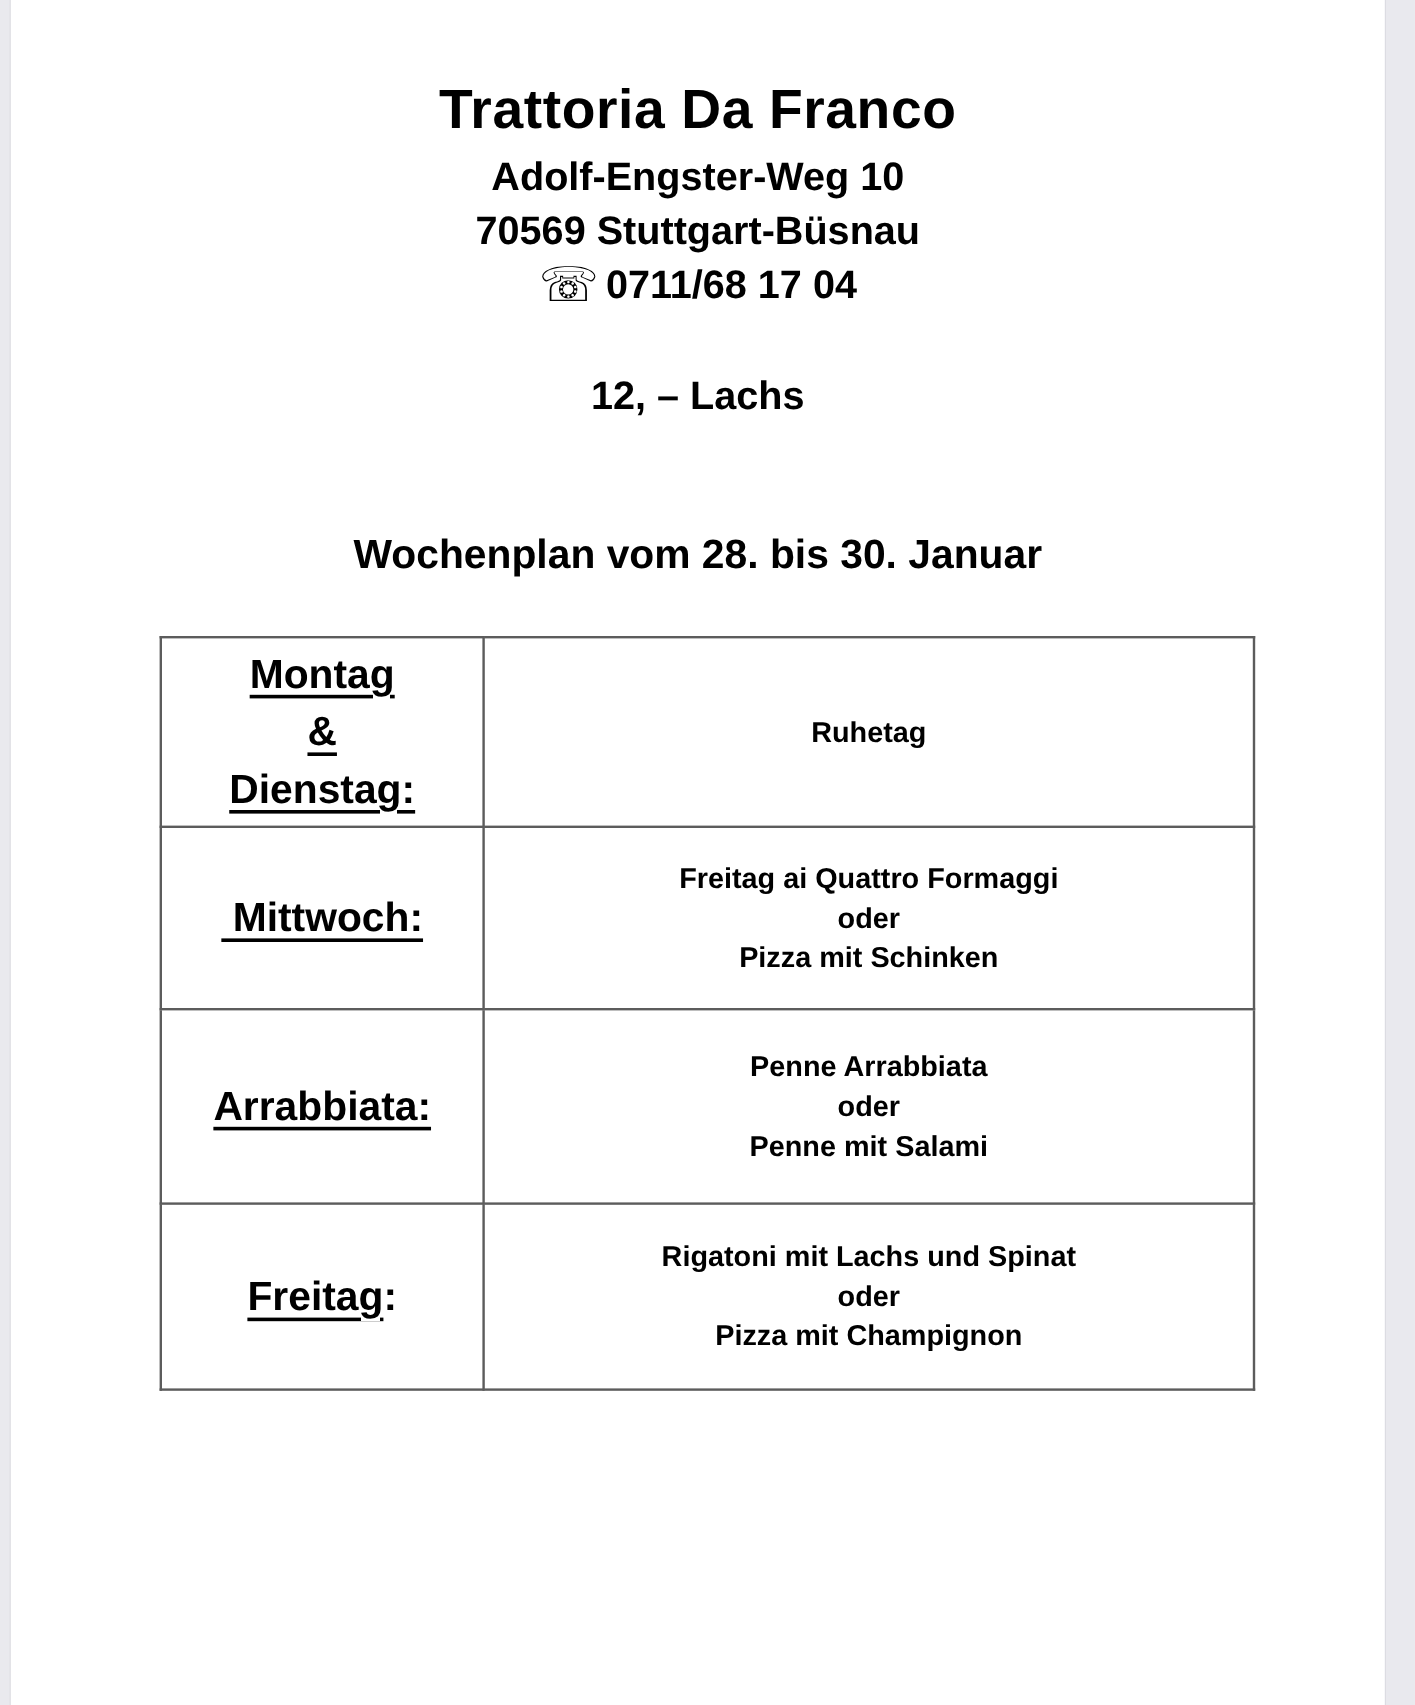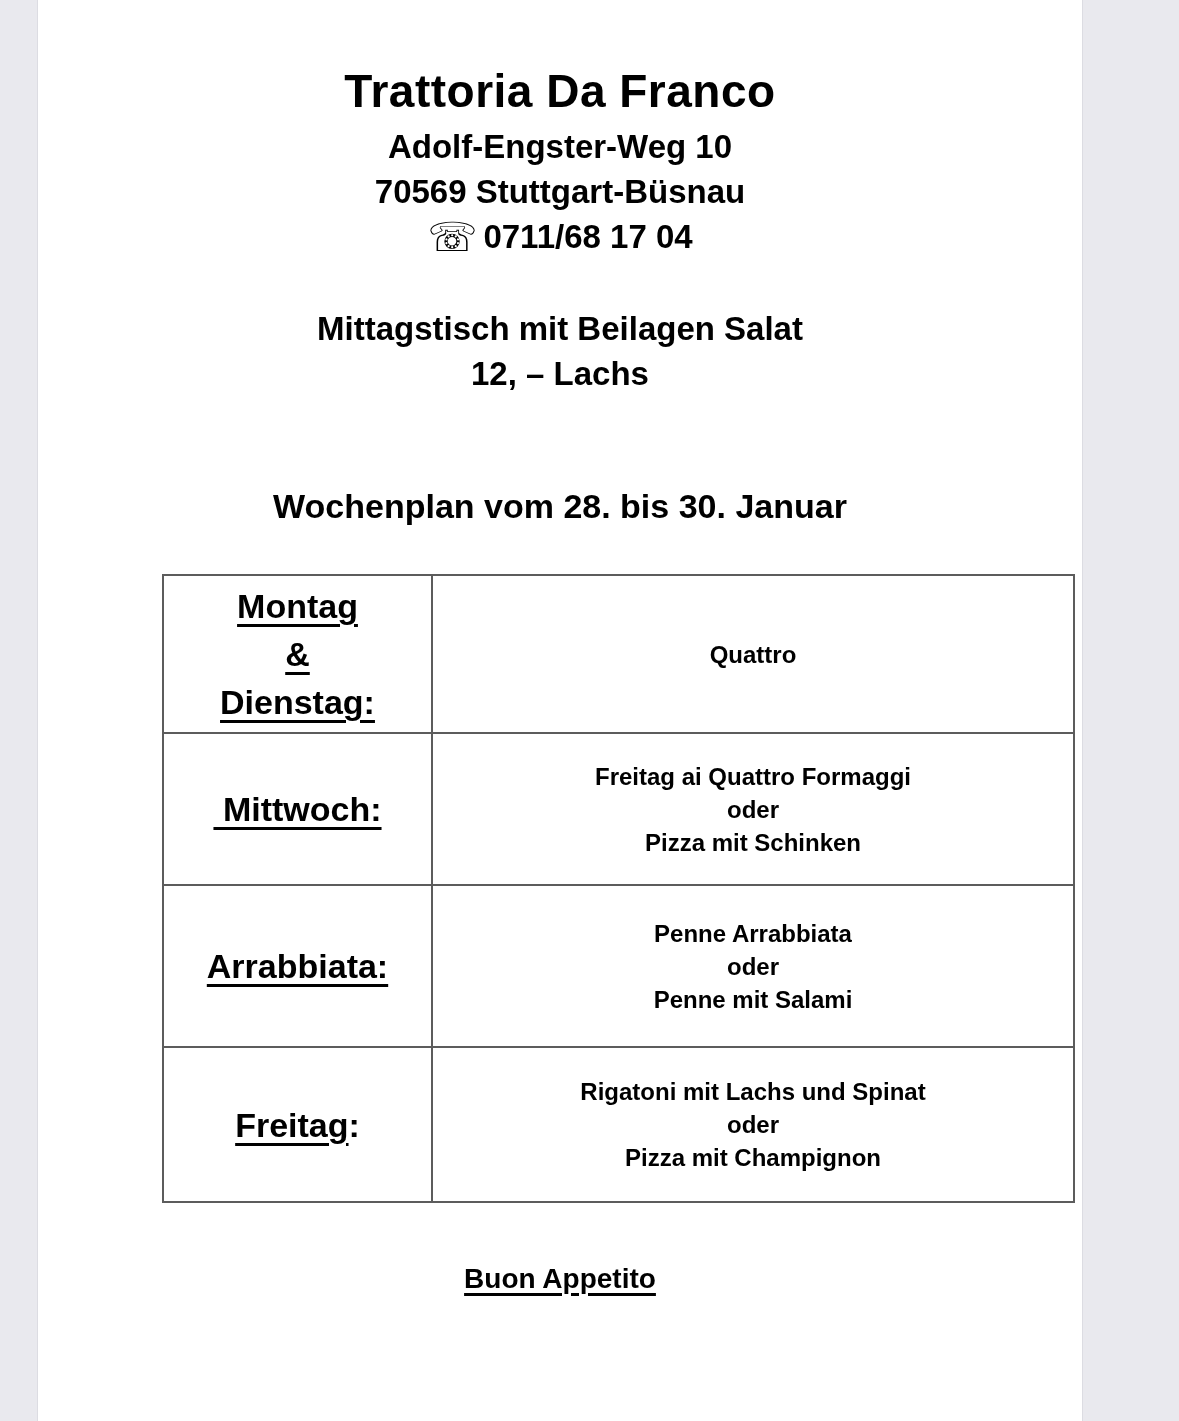--- a/index.html
+++ b/index.html
@@ -13,27 +13,26 @@
     position: relative;
     width: 1179px;
     height: 1421px;
     background: #e9e9ee;
     overflow: hidden;
   }
   .page {
     position: absolute;
     left: 9px;
     top: 0;
-    width: 1044px;
+    width: 1145px;
     height: 1421px;
     background: #ffffff;
     box-shadow: 0 0 0 1px #dcdce2;
     box-sizing: border-box;
     text-align: center;
-    margin-left: 29px;
   }
   .title {
     padding-top: 62px;
     font-size: 46px;
     line-height: 58px;
     font-weight: bold;
     letter-spacing: 0.5px;
   }
   .address {
     margin-top: 4px;
@@ -118,36 +117,35 @@
 
     <div class="title">Trattoria Da Franco</div>
 
     <div class="address">
       <div>Adolf-Engster-Weg 10</div>
       <div>70569 Stuttgart-Büsnau</div>
       <div class="phone-line"><span class="phone-glyph">☏</span><span>0711/68 17 04</span></div>
     </div>
 
     <div class="subtitle">
-      <div>Mittagstisch mit Beilagen Salat</div>
       <div>12, – Lachs</div>
     </div>
 
     <div class="week-heading">Wochenplan vom 28. bis 30. Januar</div>
 
     <table class="menu">
       <tbody>
         <tr class="r0">
           <td class="day-col">
             <div class="day-line"><span class="u">Montag</span></div>
             <div class="day-line"><span class="u">&amp;</span></div>
             <div class="day-line"><span class="u">Dienstag:</span></div>
           </td>
           <td class="dish-col">
-            <div class="dish-line">Quattro</div>
+            <div class="dish-line">Ruhetag</div>
           </td>
         </tr>
         <tr class="r1">
           <td class="day-col">
             <div class="day-line"><span class="u">&nbsp;Mittwoch:</span></div>
           </td>
           <td class="dish-col">
             <div class="dish-line">Freitag ai Quattro Formaggi</div>
             <div class="dish-line">oder</div>
             <div class="dish-line">Pizza mit Schinken</div>
@@ -169,16 +167,15 @@
           </td>
           <td class="dish-col">
             <div class="dish-line">Rigatoni mit Lachs und Spinat</div>
             <div class="dish-line">oder</div>
             <div class="dish-line">Pizza mit Champignon</div>
           </td>
         </tr>
       </tbody>
     </table>
 
-    <div class="footer"><span class="u">Buon Appetito</span></div>
 
   </div>
 </div>
 
 </body></html>

